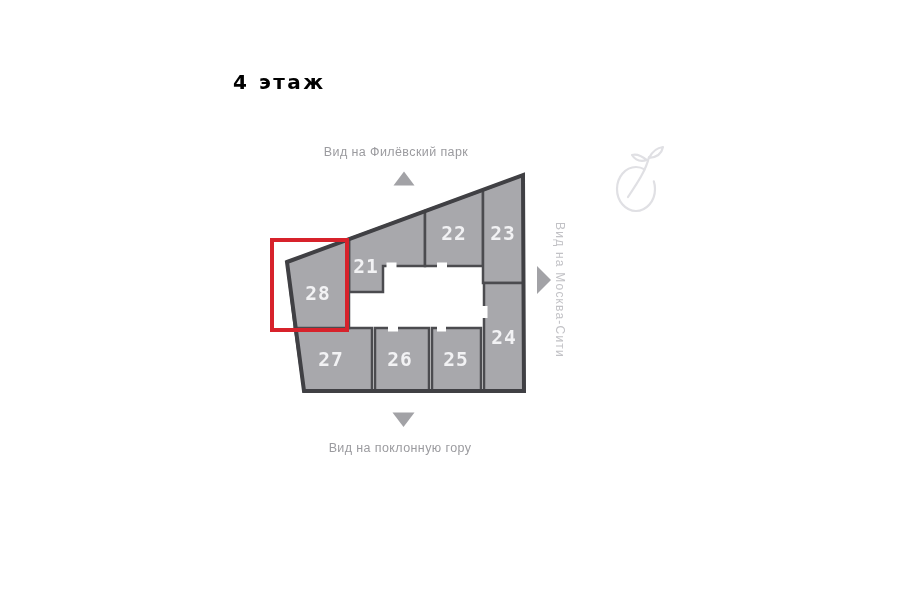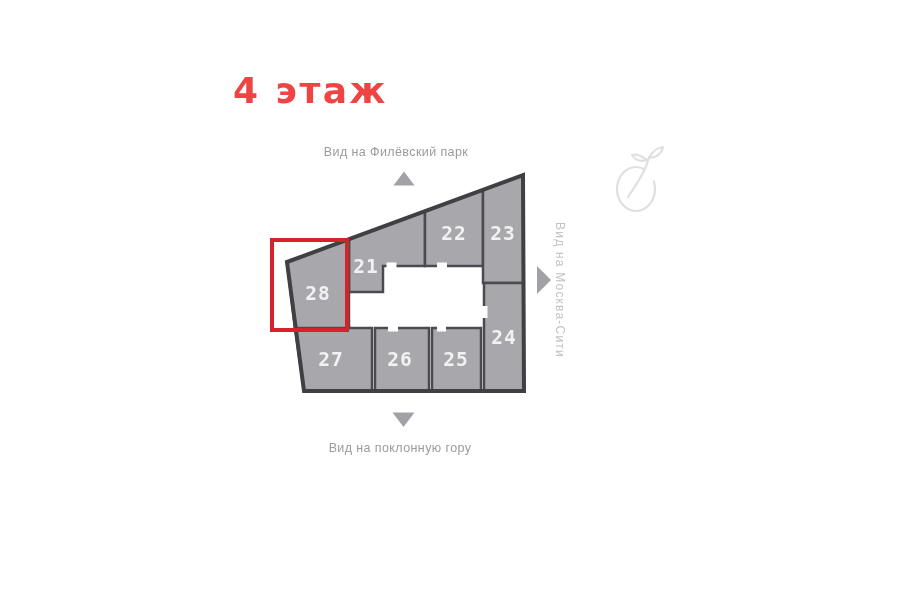--- a/index.html
+++ b/index.html
@@ -3,22 +3,22 @@
 <meta charset="utf-8">
 <style>
   html,body{margin:0;padding:0;background:#ffffff;}
   .canvas{
     position:relative;width:900px;height:604px;background:#ffffff;
     overflow:hidden;font-family:"Liberation Sans",sans-serif;
   }
   .page-title{
     position:absolute;left:233px;top:70px;
     font-family:"DejaVu Sans",sans-serif;
-    font-weight:bold;font-size:36px;letter-spacing:2.5px;
-    color:#ef4444;white-space:nowrap;
+    font-weight:bold;font-size:20px;letter-spacing:2.5px;
+    color:#000000;white-space:nowrap;
   }
   .plan-svg{position:absolute;left:0;top:0;}
   .unit{stroke:#4b4b4f;stroke-width:2.5;stroke-linejoin:miter;cursor:pointer;}
   .door-gap{fill:#ffffff;stroke:none;}
   .outline{fill:none;stroke:#404044;stroke-width:4;stroke-linejoin:miter;}
   .highlight-rect{fill:none;stroke-width:4;}
   .unit-num{
     font-family:"DejaVu Sans Mono",monospace;font-weight:bold;
     font-size:19.5px;letter-spacing:1px;text-anchor:middle;
   }

